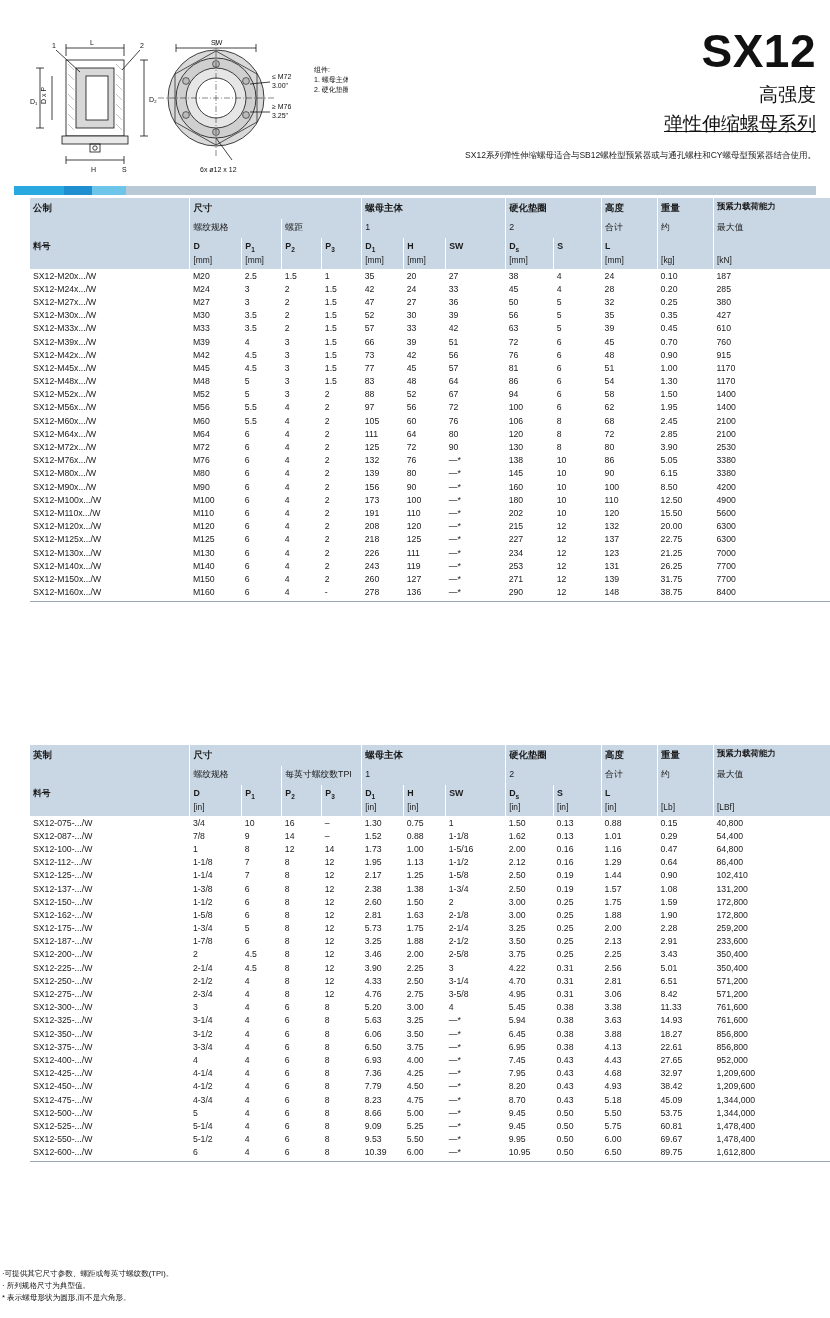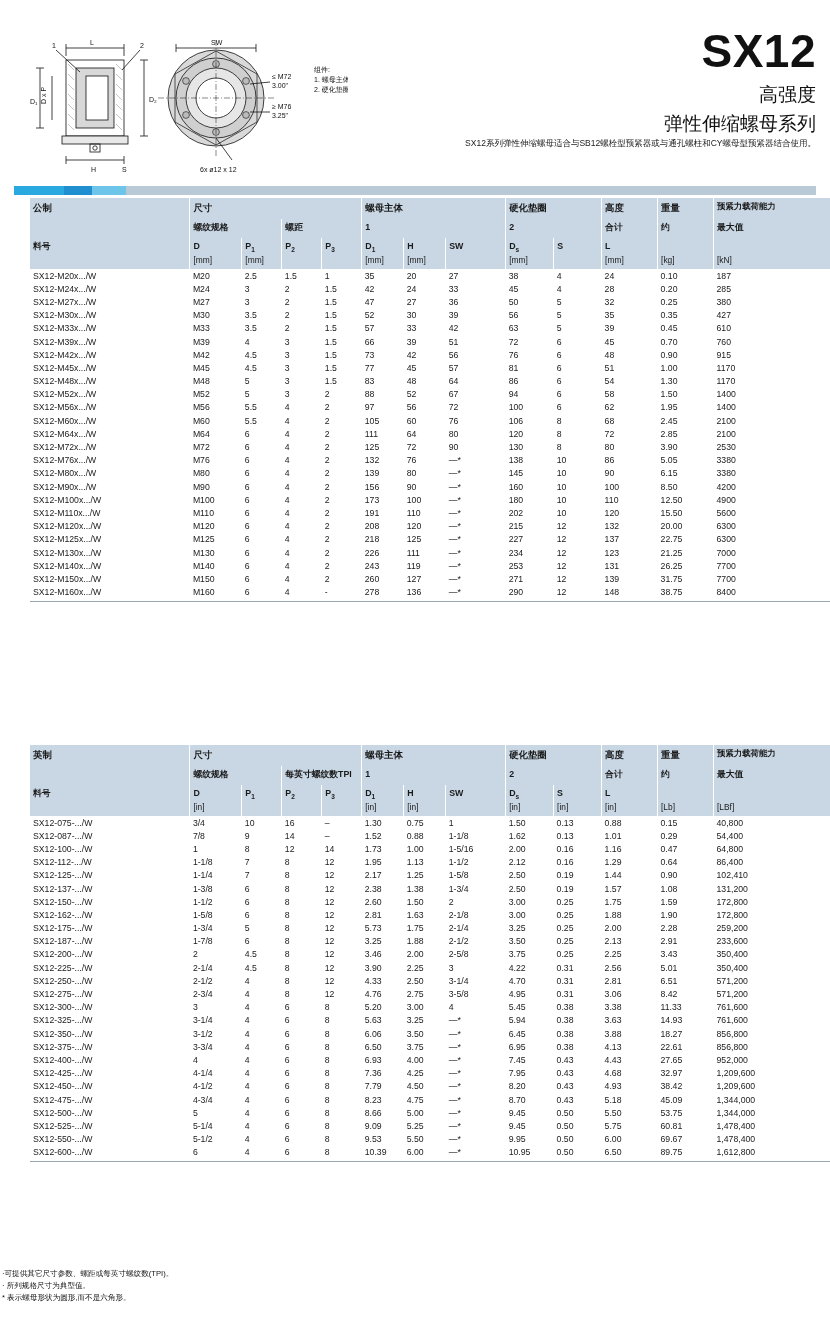--- a/index.html
+++ b/index.html
@@ -10,38 +10,38 @@
     color:#1a1a1a;
     -webkit-font-smoothing:antialiased;
   }
   .page{position:relative;width:830px;height:1318px;overflow:hidden;}
 
   
   .header{position:relative;height:137px;}
   .title-block{position:absolute;right:14px;top:28px;text-align:right;width:470px;}
   .title-main{font-size:46px;font-weight:bold;letter-spacing:0.5px;line-height:1;color:#111;}
   .title-sub1{font-size:19px;margin-top:8px;color:#111;}
-  .title-sub2{font-size:19px;margin-top:3px;color:#111;}
-  .title-desc{font-size:8.5px;line-height:1.5;color:#222;}
+  .title-sub2{font-size:19px;margin-top:3px;color:#111;text-decoration:underline;}
+  .title-desc{font-size:8.5px;line-height:1.5;margin-top:12px;color:#222;}
 
   
   .drawings{position:absolute;left:18px;top:20px;width:330px;height:155px;}
 
   
   .colorbar{position:absolute;left:14px;top:186px;width:802px;height:9px;}
   .colorbar i{position:absolute;top:0;height:9px;}
 
   
   table{border-collapse:collapse;font-size:8.6px;}
   .tbl{position:absolute;left:30px;width:802px;}
   .tbl th,.tbl td{padding:0;margin:0;text-align:left;vertical-align:top;font-weight:normal;}
 
   .hdrband{background:#c9d7e4;}
   .hdrband td{font-weight:bold;font-size:9.4px;padding:4px 0 4px 3px;border-right:1px solid #ffffff;}
-  .hdrband2 td{font-weight:bold;font-size:8.8px;padding:3px 4px 4px 3px;border-right:1px solid #ffffff;background:#c9d7e4;}
+  .hdrband2 td{font-weight:normal;font-size:8.8px;padding:3px 4px 4px 3px;border-right:1px solid #ffffff;background:#c9d7e4;}
   .hdrband3 td{font-weight:bold;font-size:8.8px;padding:3px 0 2px 3px;border-right:1px solid #ffffff;background:#c9d7e4;}
   .unitrow td{font-size:8.4px;padding:0 8px 4px 3px;border-right:1px solid #ffffff;background:#c9d7e4;}
   .sub sub{font-size:6.5px;}
   .datarow td{padding:1.6px 0 1.6px 3px;font-size:8.7px;border-bottom:none;}
   .datarow:nth-child(even) td{}
   .divider{height:1px;background:#9aa8b5;}
 
   .footnotes{position:absolute;left:2px;font-size:7.6px;line-height:1.55;color:#111;}
 
   

